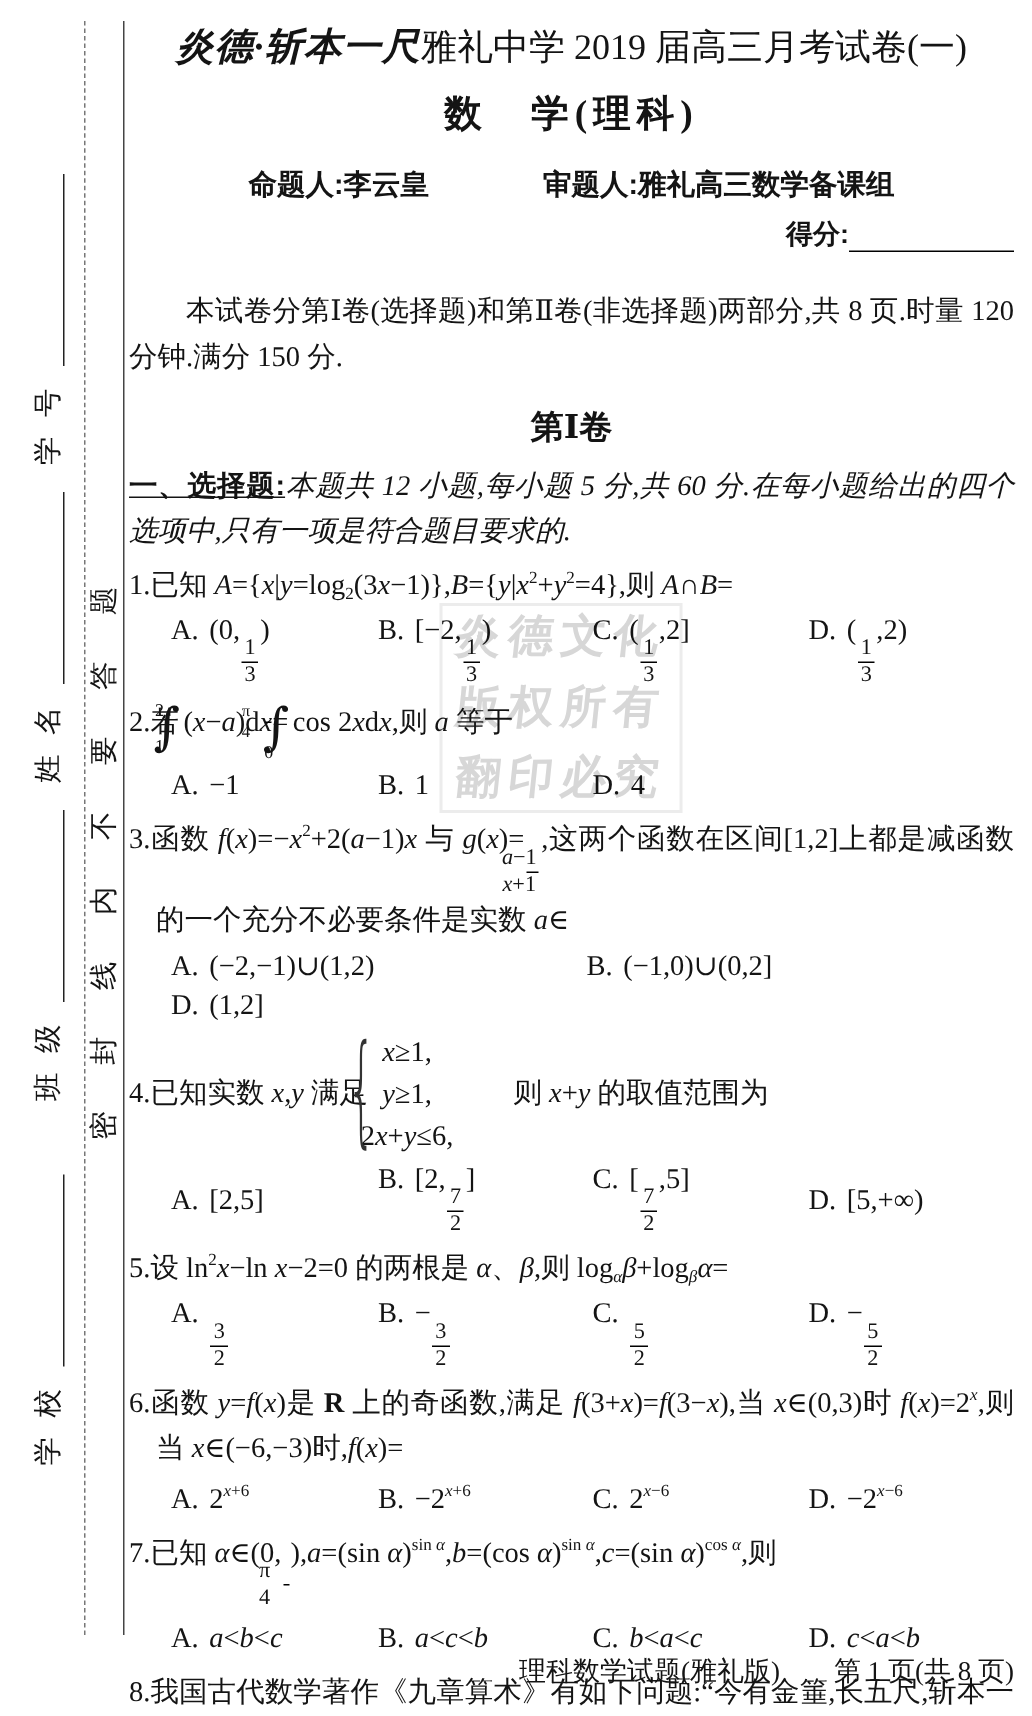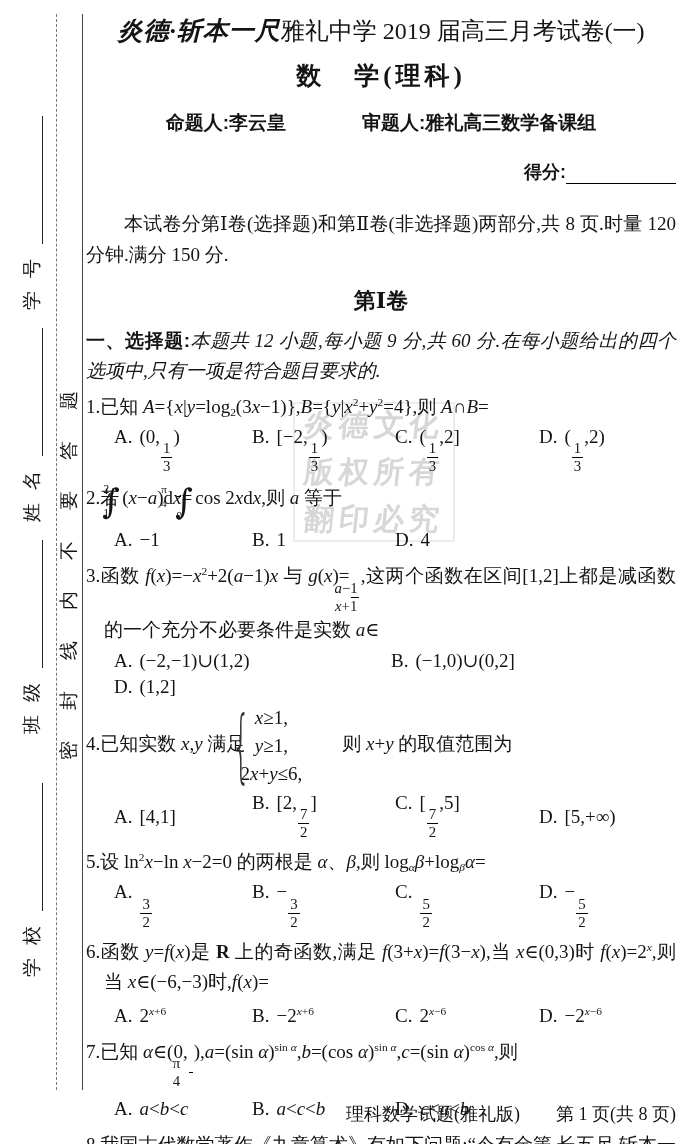--- a/index.html
+++ b/index.html
@@ -24,27 +24,27 @@
         letter-spacing:5px;line-height:1;font-family:"DejaVu Serif",serif;}
 
   
   .content{position:absolute;left:86px;top:8px;width:590px;z-index:1;}
   .hdr{display:flex;justify-content:center;align-items:baseline;white-space:nowrap;margin-top:6px;}
   .brand{font-size:25px;font-weight:900;font-style:italic;letter-spacing:1px;}
   .etitle{font-size:24px;}
   .title{text-align:center;font-size:25px;font-weight:bold;margin-top:12px;letter-spacing:4px;}
   .authors{display:flex;justify-content:center;gap:76px;margin-top:18px;font-size:19px;
         font-family:"Liberation Sans",sans-serif;font-weight:bold;}
-  .score{display:flex;justify-content:flex-end;align-items:flex-end;margin-top:24px;font-size:18px;
+  .score{display:flex;justify-content:flex-end;align-items:flex-end;margin-top:8px;font-size:18px;
         font-family:"Liberation Sans",sans-serif;font-weight:bold;}
   .score-line{display:inline-block;width:110px;border-bottom:1.5px solid #000;height:18px;}
   .intro{margin:24px 0 0;text-indent:2em;font-size:19px;line-height:31px;text-align:justify;}
   .sec{text-align:center;font-size:22px;font-weight:bold;margin:16px 0 10px;}
   .instr{font-size:19px;line-height:30px;margin:6px 0 6px;text-align:justify;}
-  .instr b{font-family:"Liberation Sans",sans-serif;font-style:normal;}
+  .instr b{font-family:"Liberation Sans",sans-serif;font-style:normal;text-decoration:underline;}
   .kai{font-style:italic;}
 
   .q{margin-top:3px;}
   .stem{font-size:19px;line-height:30px;padding-left:18px;text-indent:-18px;text-align:justify;}
   .opts{display:grid;padding-left:28px;font-size:19px;margin:4px 0 6px;align-items:center;min-height:30px;}
   .opts.four{grid-template-columns:138px 143px 144px auto;}
   .opts.two{grid-template-columns:277px auto;row-gap:4px;}
   .opt{white-space:nowrap;}
   .olabel{margin-right:7px;}
 
@@ -116,21 +116,21 @@
 
     <div class="score">
       <span>得分:</span>
         <span class="score-line"></span>
     </div>
 
     <p class="intro">本试卷分第Ⅰ卷(选择题)和第Ⅱ卷(非选择题)两部分,共 8 页.时量 120 分钟.满分 150 分.</p>
 
     <div class="sec">第Ⅰ卷</div>
 
-    <p class="instr"><b>一、选择题:</b><span class="kai">本题共 12 小题,每小题 9 分,共 60 分.在每小题给出的四个选项中,只有一项是符合题目要求的.</span></p>
+    <p class="instr"><b>一、选择题:</b><span class="kai">本题共 12 小题,每小题 5 分,共 60 分.在每小题给出的四个选项中,只有一项是符合题目要求的.</span></p>
 
     <div class="q">
       <div class="stem">1.已知 <i>A</i>={<i>x</i>|<i>y</i>=log<sub>2</sub>(3<i>x</i>−1)},<i>B</i>={<i>y</i>|<i>x</i><sup>2</sup>+<i>y</i><sup>2</sup>=4},则 <i>A</i>∩<i>B</i>=</div>
       <div class="opts four">
         <span class="opt"><span class="olabel">A.</span><span>(0,<span class="frac">
                 <span class="fn">1</span>
                 <span class="fd">3</span>
               </span>)</span></span>
         <span class="opt"><span class="olabel">B.</span><span>[−2,<span class="frac">
                 <span class="fn">1</span>
@@ -186,21 +186,21 @@
     <div class="q">
       <div class="stem">4.已知实数 <i>x</i>,<i>y</i> 满足<span class="cases">
             <span class="brace">{</span>
             <span class="cl">
               <span><i>x</i>≥1,</span>
               <span><i>y</i>≥1,</span>
               <span>2<i>x</i>+<i>y</i>≤6,</span>
             </span>
           </span>　　则 <i>x</i>+<i>y</i> 的取值范围为</div>
       <div class="opts four">
-        <span class="opt"><span class="olabel">A.</span><span>[4,1]</span></span>
+        <span class="opt"><span class="olabel">A.</span><span>[2,5]</span></span>
         <span class="opt"><span class="olabel">B.</span><span>[2,<span class="frac">
                 <span class="fn">7</span>
                 <span class="fd">2</span>
               </span>]</span></span>
         <span class="opt"><span class="olabel">C.</span><span>[<span class="frac">
                 <span class="fn">7</span>
                 <span class="fd">2</span>
               </span>,5]</span></span>
         <span class="opt"><span class="olabel">D.</span><span>[5,+∞)</span></span>
       </div>
@@ -239,20 +239,21 @@
     </div>
 
     <div class="q">
       <div class="stem">7.已知 <i>α</i>∈(0,<span class="frac">
             <span class="fn">π</span>
             <span class="fd">4</span>
           </span>),<i>a</i>=(sin <i>α</i>)<sup>sin <i>α</i></sup>,<i>b</i>=(cos <i>α</i>)<sup>sin <i>α</i></sup>,<i>c</i>=(sin <i>α</i>)<sup>cos <i>α</i></sup>,则</div>
       <div class="opts four">
         <span class="opt"><span class="olabel">A.</span><span><i>a</i>&lt;<i>b</i>&lt;<i>c</i></span></span>
         <span class="opt"><span class="olabel">B.</span><span><i>a</i>&lt;<i>c</i>&lt;<i>b</i></span></span>
+        <span class="opt"><span class="olabel">C.</span><span><i>b</i>&lt;<i>a</i>&lt;<i>c</i></span></span>
         <span class="opt"><span class="olabel">D.</span><span><i>c</i>&lt;<i>a</i>&lt;<i>b</i></span></span>
       </div>
     </div>
 
     <div class="q">
       <div class="stem">8.我国古代数学著作《九章算术》有如下问题:“今有金箠,长五尺,斩本一尺,重四斤,斩末一尺,重二斤,问次一尺各重几何?”意思是:“现有一根金</div>
     </div>
 
   </div>
 

